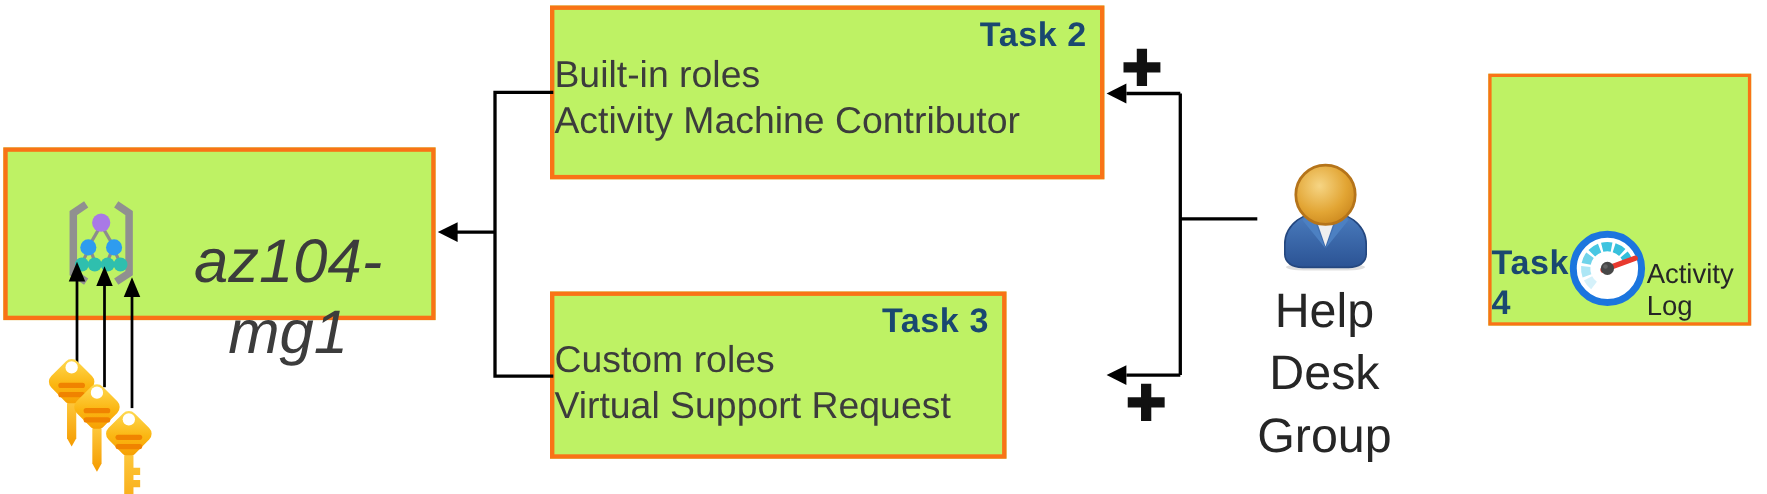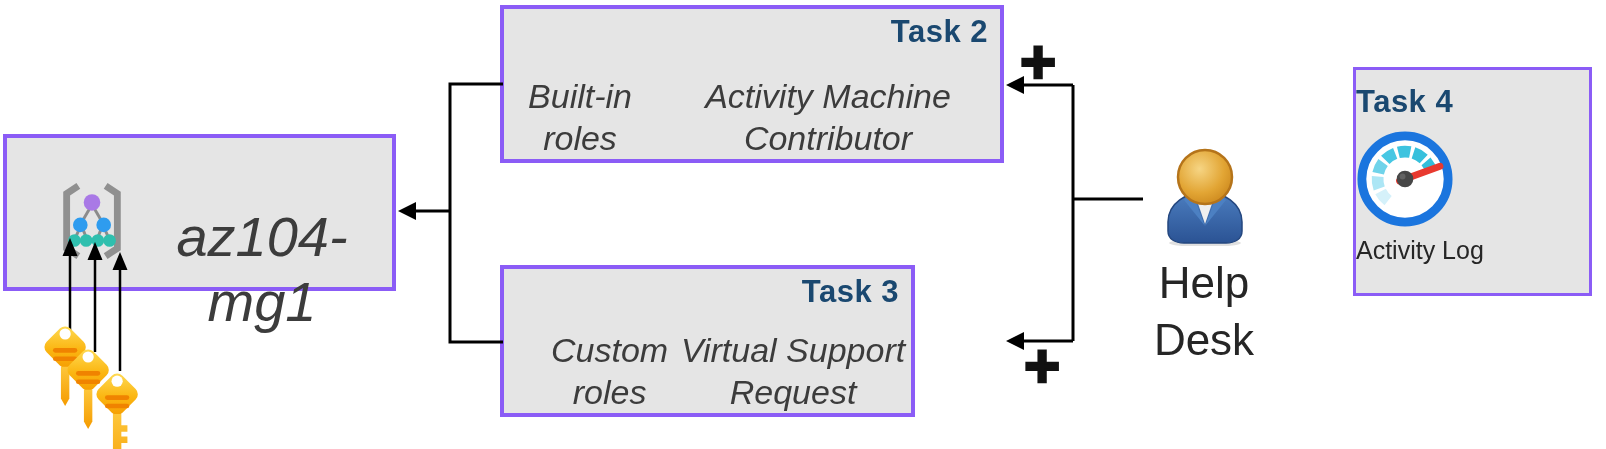--- a/index.html
+++ b/index.html
@@ -2,51 +2,51 @@
 <html><head>
 <meta charset="utf-8">
 <style>
   html,body{margin:0;padding:0;background:#fff;}
   #canvas{
     position:relative;width:1606px;height:449px;overflow:hidden;
     background:#FFFFFF;font-family:"Liberation Sans","DejaVu Sans",sans-serif;
   }
   *{box-sizing:border-box;}
   .task-box{
-    position:absolute;background:#e5e5e5;border:4px solid #8b5cf6;z-index:1;
+    position:absolute;background:#bef264;border:4px solid #f97316;z-index:1;
   }
   .badge{
     position:absolute;top:5px;right:12px;font-size:31px;font-weight:bold;
     color:#1A4870;letter-spacing:0.5px;
   }
   .box-lines{
     position:absolute;left:0;right:0;top:0;bottom:0;display:flex;
-    flex-direction:row;align-items:flex-end;justify-content:center;
-    font-size:34px;color:#3C3C3C;line-height:1.24;text-align:center;font-style:italic;
+    flex-direction:column;align-items:flex-start;justify-content:center;
+    font-size:34px;color:#3C3C3C;line-height:1.24;text-align:center;
   }
   #task1-title{
     position:absolute;left:135px;top:66px;width:240px;text-align:center;
     font-size:56px;color:#3C3C3C;font-style:italic;
   }
   #mg-icon{position:absolute;left:46px;top:43px;}
   #overlay{position:absolute;left:0;top:0;z-index:5;pointer-events:none;}
   .key{position:absolute;z-index:6;}
   .plus{
     position:absolute;z-index:6;width:46px;height:52px;display:flex;
     align-items:center;justify-content:center;font-size:62px;font-weight:bold;
     color:#111;-webkit-text-stroke:2.5px #111;line-height:1;
   }
   #plus-top{left:1015px;top:36px;}
   #plus-bottom{left:1019px;top:340px;}
   #person-icon{position:absolute;left:1160px;top:146px;z-index:2;}
   #help-desk-label{
     position:absolute;left:1104px;top:254px;width:200px;text-align:center;
     font-size:44px;line-height:1.3;color:#262626;z-index:2;
   }
-  #task4-box{border-width:3px;display:flex;flex-direction:column;align-items:flex-start;}
+  #task4-box{border-width:3px;display:flex;flex-direction:row;align-items:flex-end;}
   #task4-badge{position:static;margin-top:14px;}
   #gauge-icon{margin-top:10px;}
   #task4-caption{margin-top:8px;font-size:25px;color:#262626;}
 </style>
 </head>
 <body>
 
 <div id="canvas">
 
   <div class="task-box" id="task1-box" style="left:3px;top:134px;width:393px;height:157px;">
@@ -75,21 +75,21 @@
   <div class="task-box" id="task2-box" style="left:500px;top:5px;width:504px;height:158px;">
     <div class="badge">Task 2</div>
     <div class="box-lines" style="padding-top:10px;">
       <div>Built-in roles</div>
       <div>Activity Machine Contributor</div>
     </div>
   </div>
 
   <div class="task-box" id="task3-box" style="left:500px;top:265px;width:415px;height:152px;">
     <div class="badge">Task 3</div>
-    <div class="box-lines" style="padding-top:14px;padding-left:40px;">
+    <div class="box-lines" style="padding-top:14px;">
       <div>Custom roles</div>
       <div>Virtual Support Request</div>
     </div>
   </div>
 
   <div class="task-box" id="task4-box" style="left:1353px;top:67px;width:239px;height:229px;">
     <div class="badge" id="task4-badge">Task 4</div>
     <svg id="gauge-icon" width="98" height="98" viewBox="0 0 100 100">
       <circle cx="50" cy="50" r="44" fill="#FFFFFF" stroke="#1B75DE" stroke-width="9"></circle>
       <g fill="none" stroke-width="12">
@@ -149,20 +149,21 @@
     </defs>
     <ellipse cx="45" cy="97" rx="36" ry="4" fill="rgba(0,0,0,0.12)"></ellipse>
     <path d="M45,46 C27,46 8,57 8,76 L8,85 C8,93 15,97 24,97 L66,97 C75,97 82,93 82,85 L82,76 C82,57 63,46 45,46 Z" fill="url(#bodyGrad)" stroke="#24477F" stroke-width="1.5"></path>
     <path d="M32,46 L45,80 L24,54 Z" fill="#4C80C2"></path>
     <path d="M58,46 L45,80 L66,54 Z" fill="#4C80C2"></path>
     <path d="M34,46 L45,78 L56,46 Z" fill="#EFEFEF"></path>
     <circle cx="45" cy="31" r="27" fill="url(#headGrad)" stroke="#B5741A" stroke-width="2.5"></circle>
   </svg>
   <div id="help-desk-label">
     <div>Help Desk</div>
+    <div>Group</div>
   </div>
 
   <svg class="key" style="left:38px;top:320px;" width="58" height="99" viewBox="0 0 62 106">
     <defs>
       <linearGradient id="gold1" x1="0" y1="0" x2="1" y2="1">
         <stop offset="0" stop-color="#FFDE5A"></stop>
           <stop offset="0.55" stop-color="#FBB612"></stop>
           <stop offset="1" stop-color="#F59B00"></stop>
       </linearGradient>
       <linearGradient id="goldV" x1="0" y1="0" x2="0" y2="1">

